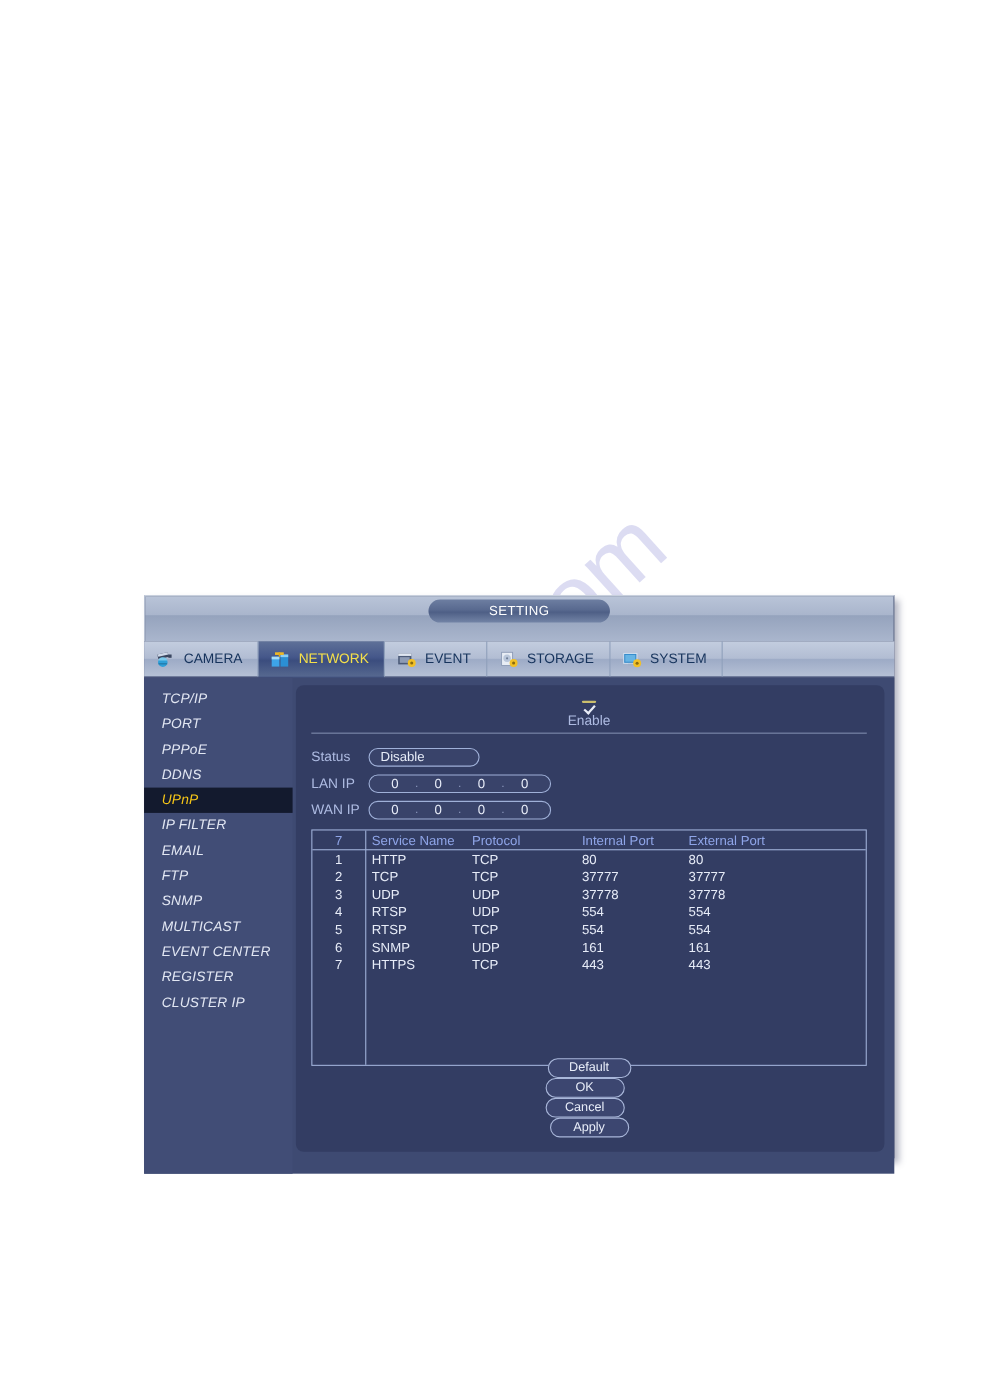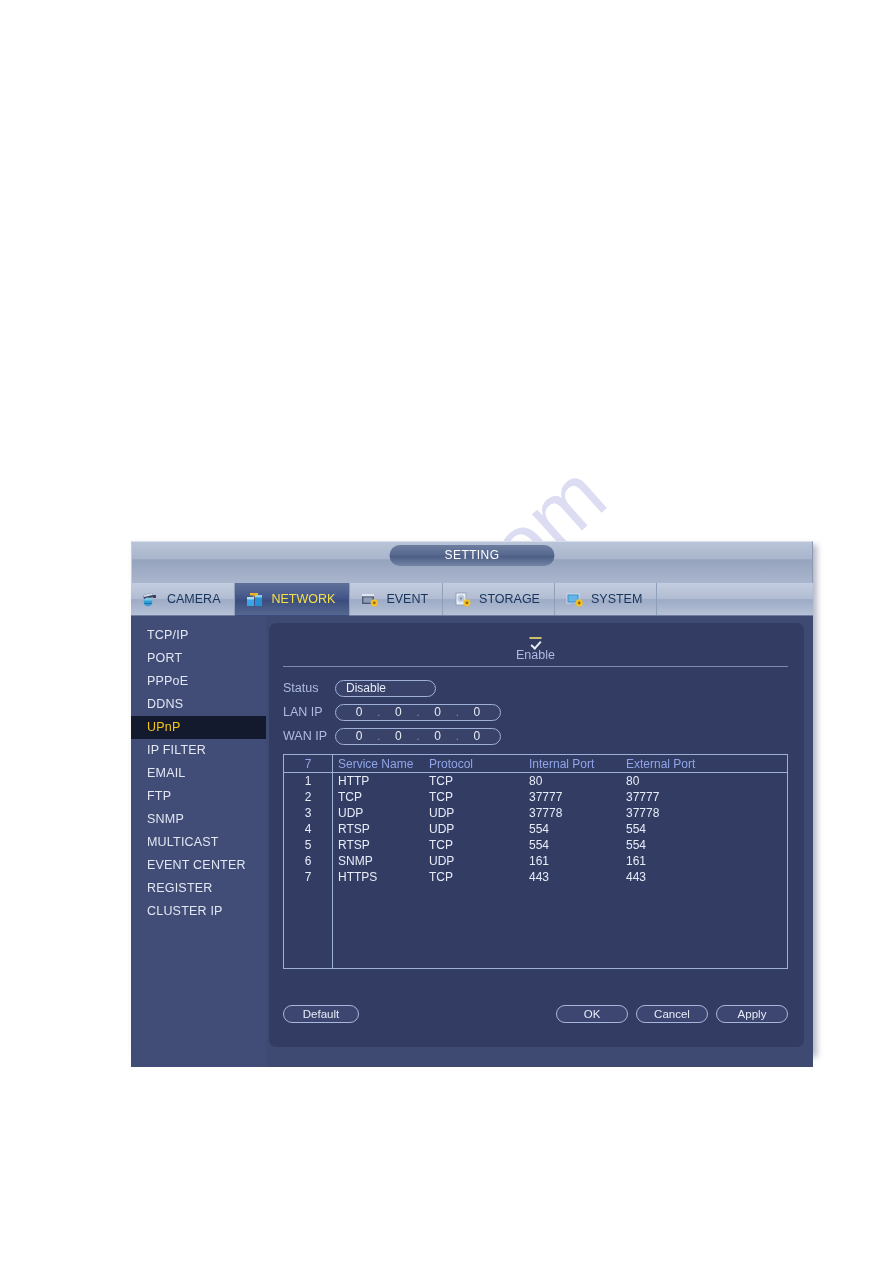--- a/index.html
+++ b/index.html
@@ -117,20 +117,21 @@
     height: 451px;
     background: #3e4a72;
     display: flex;
   }
   .sidebar {
     width: 135px;
     flex: 0 0 135px;
     padding-top: 8px;
     background: #414d76;
     box-sizing: border-box;
+    font-style: italic;
   }
   .side-item {
     height: 23px;
     line-height: 23px;
     padding-left: 16px;
     font-size: 12.5px;
     color: #e2e7f3;
     letter-spacing: 0.2px;
     box-sizing: border-box;
   }
@@ -249,23 +250,24 @@
   .trow.body .c-svc,
   .trow.body .c-pro,
   .trow.body .c-int,
   .trow.body .c-ext { color: #e7ecf8; }
 
   
   .footer {
     position: absolute;
     left: 14px;
     right: 16px;
-    bottom: 24px;
+    bottom: 13px;
     display: flex;
     align-items: center;
+    flex-direction: column;
   }
   .btn {
     height: 18px;
     border: 1px solid #a9b7da;
     border-radius: 9px;
     background: #3c4670;
     color: #e7ecf8;
     font-size: 11.5px;
     line-height: 16px;
     text-align: center;

